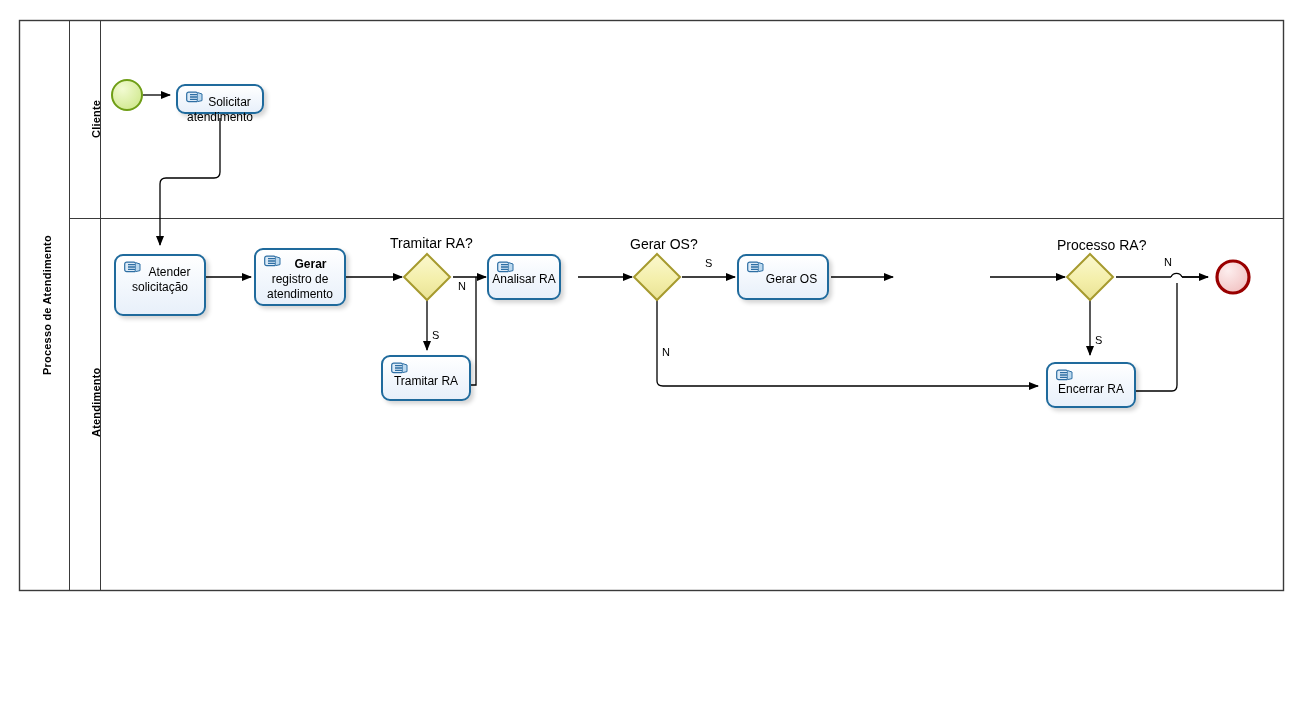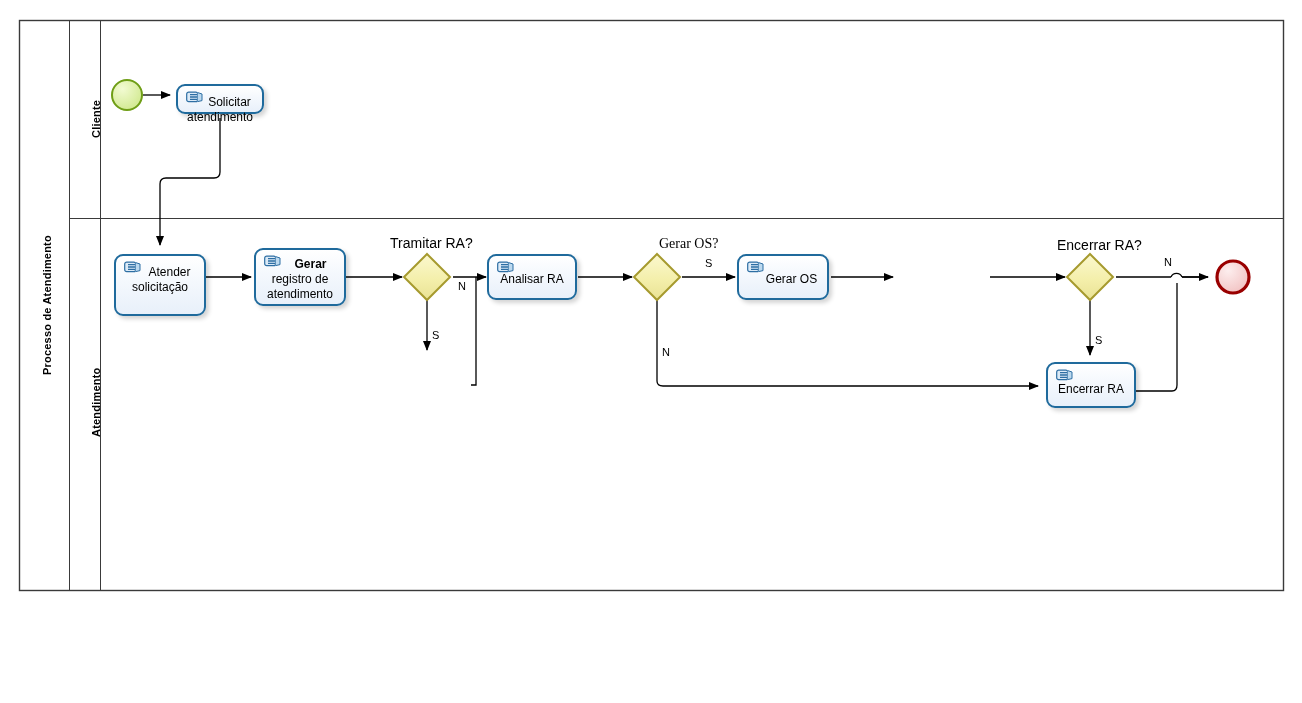--- a/index.html
+++ b/index.html
@@ -165,22 +165,30 @@
     <svg class="ticon" viewBox="0 0 17 13">
       <rect x="0.7" y="1.2" width="11" height="9.5" rx="2" fill="#dbeaf7" stroke="#2d6ea3" stroke-width="1.2"></rect>
       <path d="M4,3.6 L15,3.6 M4,6 L15,6 M4,8.4 L14,8.4" stroke="#2d6ea3" stroke-width="1.3" fill="none"></path>
       <path d="M11.7,1.6 L16,3 L16,9.6 L11.7,10.6" fill="#bcd9ef" stroke="#2d6ea3" stroke-width="1"></path>
     </svg>
     <div class="tlabel" style="top:7px; padding-left:24px;font-weight:bold;">Gerar</div>
     <div class="tlabel" style="top:22px;">registro de</div>
     <div class="tlabel" style="top:37px;">atendimento</div>
   </div>
 
-
-  <div class="task" style="left:487px; top:254px; width:90px; height:46px;text-decoration:underline;">
+  <div class="task" style="left:381px; top:355px; width:90px; height:46px;">
+    <svg class="ticon" viewBox="0 0 17 13">
+      <rect x="0.7" y="1.2" width="11" height="9.5" rx="2" fill="#dbeaf7" stroke="#2d6ea3" stroke-width="1.2"></rect>
+      <path d="M4,3.6 L15,3.6 M4,6 L15,6 M4,8.4 L14,8.4" stroke="#2d6ea3" stroke-width="1.3" fill="none"></path>
+      <path d="M11.7,1.6 L16,3 L16,9.6 L11.7,10.6" fill="#bcd9ef" stroke="#2d6ea3" stroke-width="1"></path>
+    </svg>
+    <div class="tlabel" style="top:17px;">Tramitar RA</div>
+  </div>
+
+  <div class="task" style="left:487px; top:254px; width:74px; height:46px;text-decoration:underline;">
     <svg class="ticon" viewBox="0 0 17 13">
       <rect x="0.7" y="1.2" width="11" height="9.5" rx="2" fill="#dbeaf7" stroke="#2d6ea3" stroke-width="1.2"></rect>
       <path d="M4,3.6 L15,3.6 M4,6 L15,6 M4,8.4 L14,8.4" stroke="#2d6ea3" stroke-width="1.3" fill="none"></path>
       <path d="M11.7,1.6 L16,3 L16,9.6 L11.7,10.6" fill="#bcd9ef" stroke="#2d6ea3" stroke-width="1"></path>
     </svg>
     <div class="tlabel" style="top:16px;">Analisar RA</div>
   </div>
 
   <div class="task" style="left:737px; top:254px; width:92px; height:46px;">
     <svg class="ticon" viewBox="0 0 17 13">
@@ -195,22 +203,22 @@
   <div class="task" style="left:1046px; top:362px; width:90px; height:46px;padding-left:15px;">
     <svg class="ticon" viewBox="0 0 17 13">
       <rect x="0.7" y="1.2" width="11" height="9.5" rx="2" fill="#dbeaf7" stroke="#2d6ea3" stroke-width="1.2"></rect>
       <path d="M4,3.6 L15,3.6 M4,6 L15,6 M4,8.4 L14,8.4" stroke="#2d6ea3" stroke-width="1.3" fill="none"></path>
       <path d="M11.7,1.6 L16,3 L16,9.6 L11.7,10.6" fill="#bcd9ef" stroke="#2d6ea3" stroke-width="1"></path>
     </svg>
     <div class="tlabel" style="top:18px;">Encerrar RA</div>
   </div>
 
   <div class="glabel" style="left:390px; top:235px;">Tramitar RA?</div>
-  <div class="glabel" style="left:659px; top:236px;font-family:Liberation Serif, serif;">Gerar OS?</div>
-  <div class="glabel" style="left:1057px; top:237px;">Encerrar RA?</div>
+  <div class="glabel" style="left:630px; top:236px;">Gerar OS?</div>
+  <div class="glabel" style="left:1057px; top:237px;">Processo RA?</div>
 
   <div class="flabel" style="left:458px; top:280px;">N</div>
   <div class="flabel" style="left:432px; top:329px;">S</div>
   <div class="flabel" style="left:705px; top:257px;">S</div>
   <div class="flabel" style="left:662px; top:346px;">N</div>
   <div class="flabel" style="left:1164px; top:256px;">N</div>
   <div class="flabel" style="left:1095px; top:334px;">S</div>
 
 </div>
 

